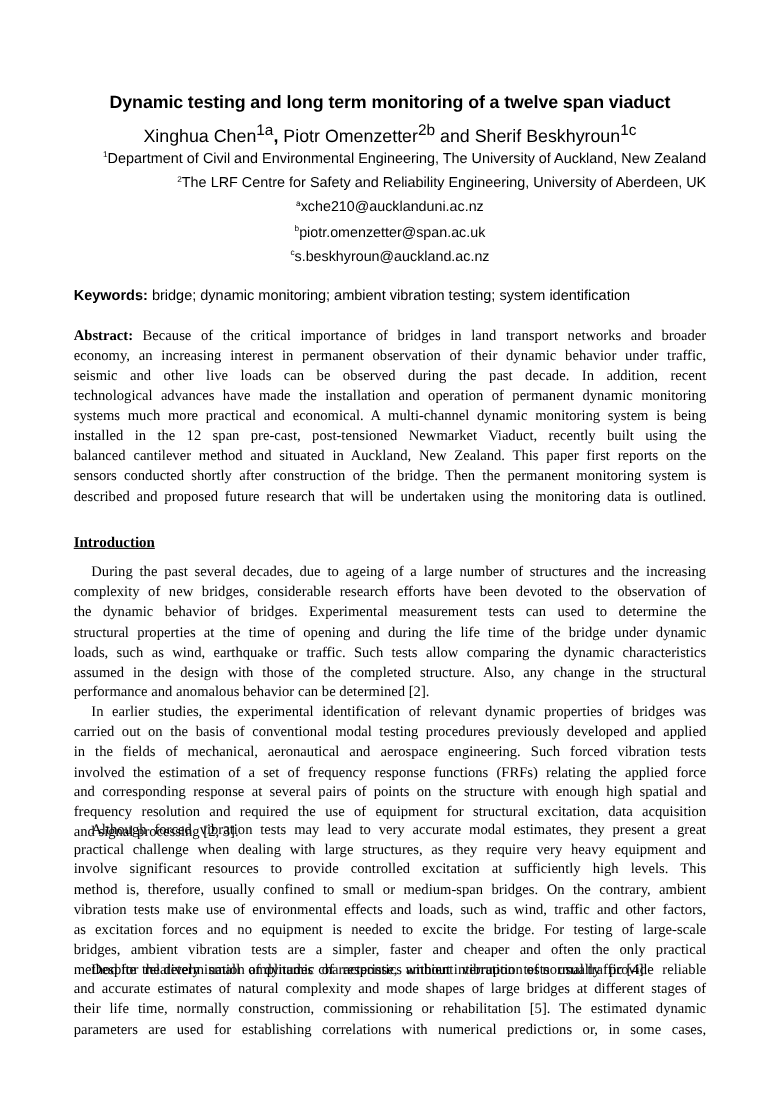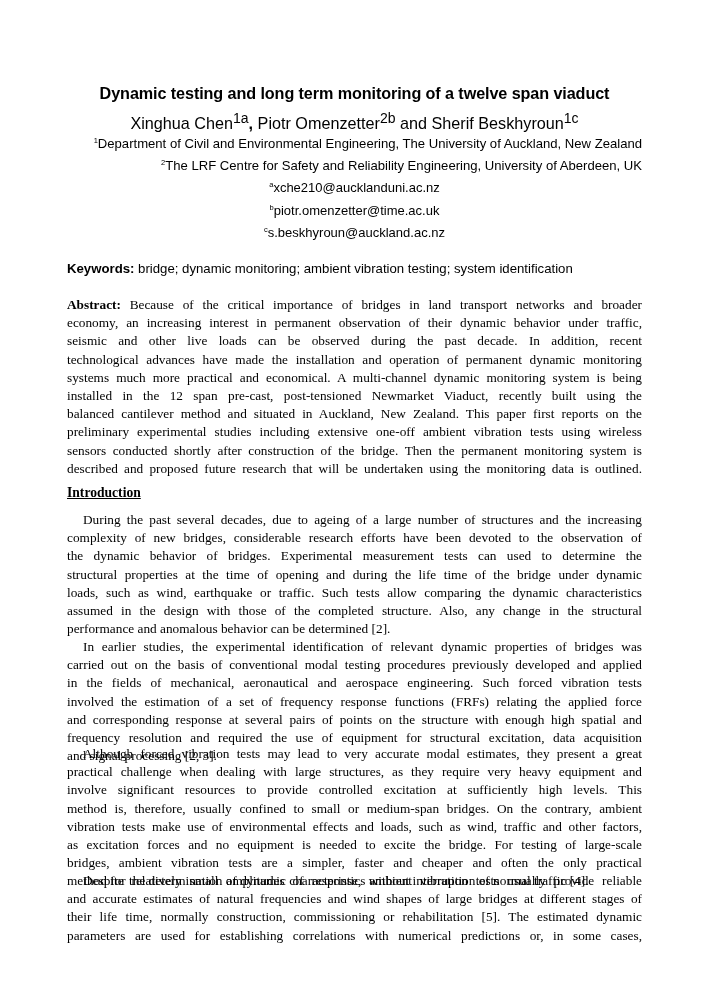--- a/index.html
+++ b/index.html
@@ -30,34 +30,33 @@
   <div class="title sans">Dynamic testing and long term monitoring of a twelve span viaduct</div>
 
   <div class="authors sans">
     <span>Xinghua Chen</span><sup>1a</sup><b>, </b><span>Piotr Omenzetter</span><sup>2b</sup><span style="white-space:pre"> and </span><span>Sherif Beskhyroun</span><sup>1c</sup>
   </div>
 
   <div class="affil sans" style="top:136px"><sup>1</sup><span>Department of Civil and Environmental Engineering, The University of Auckland, New Zealand</span></div>
   <div class="affil sans" style="top:158px"><sup>2</sup><span>The LRF Centre for Safety and Reliability Engineering, University of Aberdeen, UK</span></div>
 
   <div class="email sans" style="top:180px"><sup>a</sup><span>xche210@aucklanduni.ac.nz</span></div>
-  <div class="email sans" style="top:203px"><sup>b</sup><span>piotr.omenzetter@time.ac.uk</span></div>
+  <div class="email sans" style="top:203px"><sup>b</sup><span>piotr.omenzetter@span.ac.uk</span></div>
   <div class="email sans" style="top:225px"><sup>c</sup><span>s.beskhyroun@auckland.ac.nz</span></div>
 
   <div class="keywords sans"><b>Keywords:</b><span style="white-space:pre"> bridge; dynamic monitoring; ambient vibration testing; system identification</span></div>
 
   <div class="para serif" style="top:296px">
     <span class="line"><b>Abstract:</b><span style="white-space:pre"> Because of the critical importance of bridges in land transport networks and broader</span></span>
     <span class="line">economy, an increasing interest in permanent observation of their dynamic behavior under traffic,</span>
     <span class="line">seismic and other live loads can be observed during the past decade. In addition, recent</span>
     <span class="line">technological advances have made the installation and operation of permanent dynamic monitoring</span>
     <span class="line">systems much more practical and economical. A multi-channel dynamic monitoring system is being</span>
     <span class="line">installed in the 12 span pre-cast, post-tensioned Newmarket Viaduct, recently built using the</span>
     <span class="line">balanced cantilever method and situated in Auckland, New Zealand. This paper first reports on the</span>
-    <span class="line">preliminary experimental studies including extensive one-off ambient vibration tests using wireless</span>
     <span class="line">sensors conducted shortly after construction of the bridge. Then the permanent monitoring system is</span>
     <span class="line">described and proposed future research that will be undertaken using the monitoring data is outlined.</span>
   </div>
 
   <div class="heading serif">Introduction</div>
 
   <div class="para serif" style="top:511px">
     <span class="line indent">During the past several decades, due to ageing of a large number of structures and the increasing</span>
     <span class="line">complexity of new bridges, considerable research efforts have been devoted to the observation of</span>
     <span class="line">the dynamic behavior of bridges. Experimental measurement tests can used to determine the</span>
@@ -83,18 +82,18 @@
     <span class="line">involve significant resources to provide controlled excitation at sufficiently high levels. This</span>
     <span class="line">method is, therefore, usually confined to small or medium-span bridges. On the contrary, ambient</span>
     <span class="line">vibration tests make use of environmental effects and loads, such as wind, traffic and other factors,</span>
     <span class="line">as excitation forces and no equipment is needed to excite the bridge. For testing of large-scale</span>
     <span class="line">bridges, ambient vibration tests are a simpler, faster and cheaper and often the only practical</span>
     <span class="line last">method for the determination of dynamic characteristics without interruption of normal traffic [4].</span>
   </div>
 
   <div class="para serif" style="top:872px">
     <span class="line indent">Despite relatively small amplitudes of response, ambient vibration tests usually provide reliable</span>
-    <span class="line">and accurate estimates of natural frequencies and wind shapes of large bridges at different stages of</span>
+    <span class="line">and accurate estimates of natural complexity and mode shapes of large bridges at different stages of</span>
     <span class="line">their life time, normally construction, commissioning or rehabilitation [5]. The estimated dynamic</span>
     <span class="line">parameters are used for establishing correlations with numerical predictions or, in some cases,</span>
   </div>
 
 </div>
 
 </body></html>

